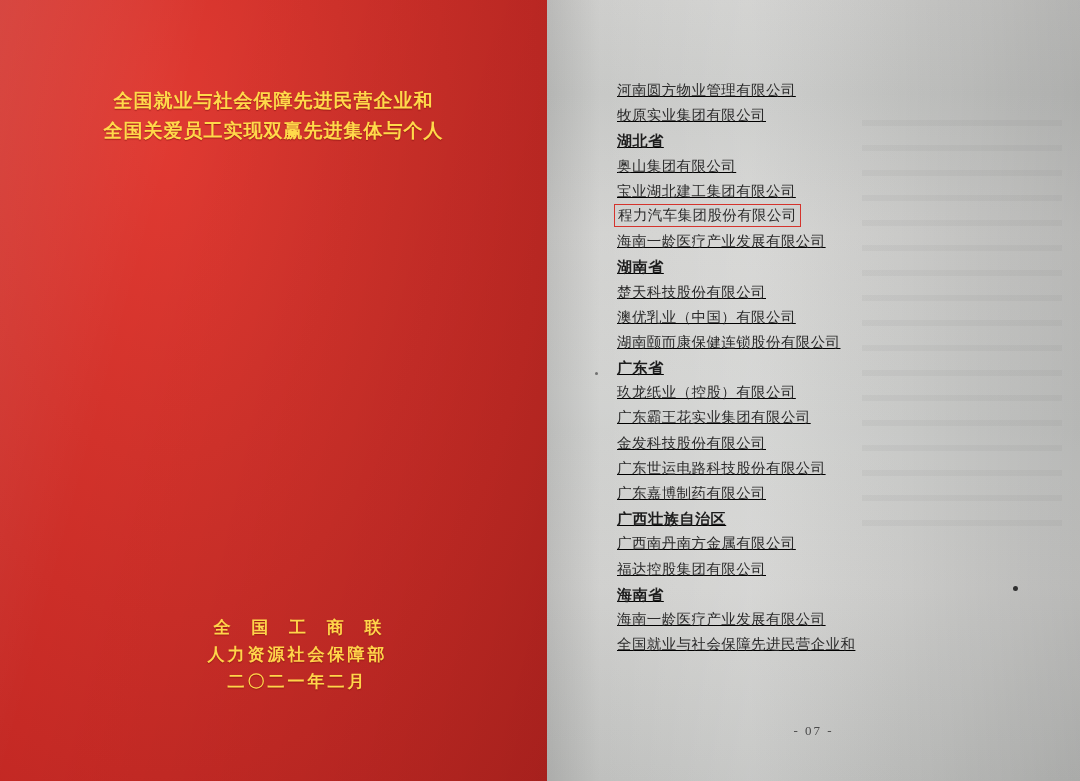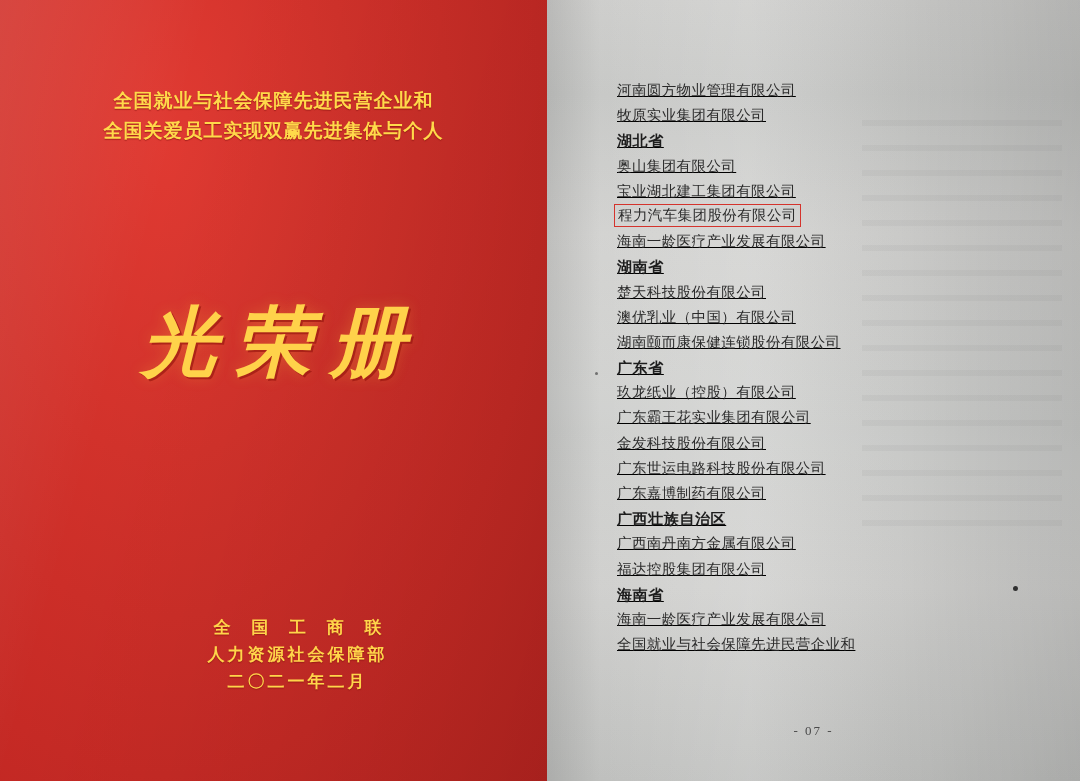--- a/index.html
+++ b/index.html
@@ -182,21 +182,20 @@
 
 <div class="page">
 
   <div class="cover">
     <div class="cover-inner">
       <div class="cover-heading">
         <div>全国就业与社会保障先进民营企业和</div>
         <div>全国关爱员工实现双赢先进集体与个人</div>
       </div>
 
-      <div class="cover-title">光荣册</div>
 
       <div class="cover-footer">
         <div class="wide">全 国 工 商 联</div>
         <div>人力资源社会保障部</div>
         <div>二〇二一年二月</div>
       </div>
     </div>
   </div>
 
   <div class="list-page">

